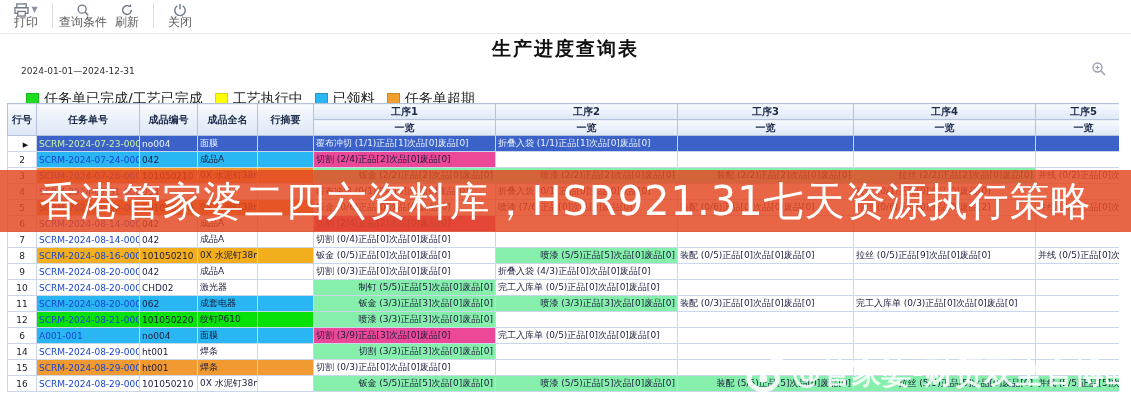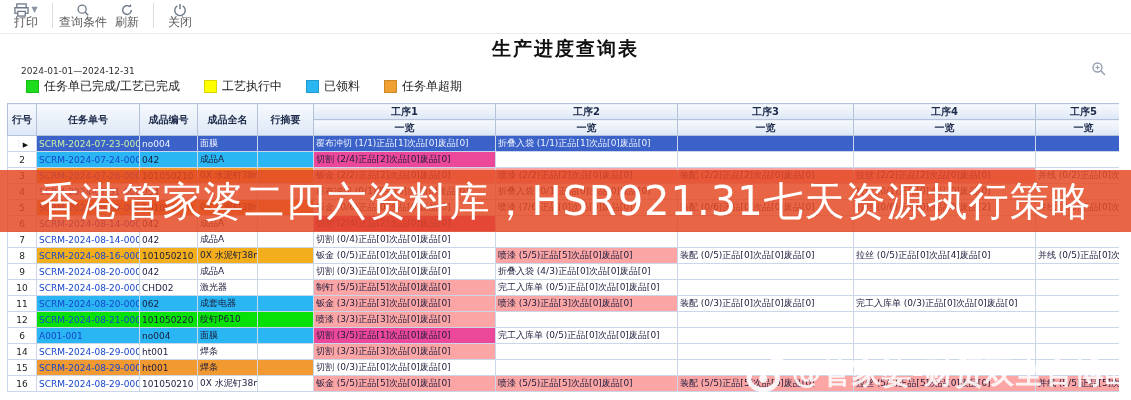--- a/index.html
+++ b/index.html
@@ -14,40 +14,40 @@
   .tb-item .lbl{font-size:12px;color:#5a5a5a;line-height:11px;}
   .tb-sep{width:1px;height:25px;background:#ddd;margin:1px 6px 0;}
   .caret{font-size:8px;color:#8a93a3;}
 
   
   .title{position:absolute;top:36px;left:0;right:0;text-align:center;
          font-family:"Liberation Serif","DejaVu Serif",serif;font-size:19px;font-weight:bold;
          color:#101010;letter-spacing:2px;}
   .daterange{position:absolute;top:66px;left:9px;font-size:9px;color:#303030;margin-left:12px;}
   .zoomicon{position:absolute;top:61px;right:24px;width:16px;height:16px;cursor:pointer;}
-  .legend{position:absolute;top:78px;left:26px;display:flex;gap:24px;font-size:12px;color:#222;}
+  .legend{position:absolute;top:90px;left:26px;display:flex;gap:12px;font-size:14px;color:#222;}
   .legend .li{display:flex;align-items:center;gap:5px;}
   .legend .sq{width:11px;height:11px;border:1px solid rgba(0,0,0,.15);}
 
   
   .tablewrap{position:absolute;top:103px;left:7px;right:12px;height:326px;overflow:hidden;}
   table{border-collapse:collapse;table-layout:fixed;width:1124px;}
   th{height:15px;background:linear-gradient(#f7fafd,#dde7f6);border:1px solid #b4c1da;
      font-size:10px;font-weight:bold;color:#1c2a4a;padding:0;white-space:nowrap;overflow:hidden;}
   td{height:15px;border:1px solid #ccd6ea;padding:0 2px;white-space:nowrap;overflow:hidden;
      font-size:9px;color:#1c1c3c;background:#fff;}
   td.num{text-align:center;color:#222;background:#fff !important;}
   td.task{color:#1846cc;}
   tr.sel td{background:#3b62c8;color:#eef2ff;}
   tr.sel td.task{color:#c8f0a8;}
   td.bg-cyan{background:#29b6f2;}
   td.bg-orange{background:#f09a31;}
   td.bg-gold{background:#f2ae1c;}
   td.bg-green{background:#07e107;}
-  td.p-g{background:#fca5a5;}
+  td.p-g{background:#86efac;text-align:right;}
   td.p-y{background:#ec4899;}
   .rowcaret{font-size:7px;color:#111;margin-left:1px;}
 
   
   .banner{position:absolute;top:170px;left:0;width:1131px;height:62px;z-index:5;
           background:rgba(228,72,35,.84);display:flex;align-items:center;justify-content:center;
           pointer-events:none;}
   .banner span{color:#fff;font-size:40px;font-weight:400;letter-spacing:1px;white-space:nowrap;}
   .watermark{position:absolute;right:2px;top:352px;z-index:6;display:flex;align-items:center;gap:1px;
              color:rgba(255,255,255,.85);font-size:30px;font-weight:bold;pointer-events:none;white-space:nowrap;}
@@ -251,21 +251,21 @@
           </tr>
           <tr>
             <td class="num">8</td>
             <td class="task bg-gold">SCRM-2024-08-16-00012</td>
             <td class="bg-gold">101050210</td>
             <td class="bg-gold">0X 水泥钉38mm(2000</td>
             <td class="bg-gold"></td>
             <td>钣金 (0/5)正品[0]次品[0]废品[0]</td>
             <td class="p-g">喷漆 (5/5)正品[5]次品[0]废品[0]</td>
             <td>装配 (0/5)正品[0]次品[0]废品[0]</td>
-            <td>拉丝 (0/5)正品[0]次品[4]废品[0]</td>
+            <td>拉丝 (0/5)正品[9]次品[0]废品[0]</td>
             <td>并线 (0/5)正品[0]次品[0]废品[0]</td>
           </tr>
           <tr>
             <td class="num">9</td>
             <td class="task">SCRM-2024-08-20-00013</td>
             <td>042</td>
             <td>成品A</td>
             <td></td>
             <td>切割 (0/3)正品[0]次品[0]废品[0]</td>
             <td>折叠入袋 (4/3)正品[0]次品[0]废品[0]</td>
@@ -308,21 +308,21 @@
             <td></td>
             <td></td>
             <td></td>
           </tr>
           <tr>
             <td class="num">6</td>
             <td class="task bg-cyan">A001-001</td>
             <td class="bg-cyan">no004</td>
             <td class="bg-cyan">面膜</td>
             <td class="bg-cyan"></td>
-            <td class="p-y">切割 (3/5)正品[1]次品[0]废品[0]</td>
+            <td class="p-y">切割 (3/9)正品[3]次品[0]废品[0]</td>
             <td>完工入库单 (0/5)正品[0]次品[0]废品[0]</td>
             <td></td>
             <td></td>
             <td></td>
           </tr>
           <tr>
             <td class="num">14</td>
             <td class="task">SCRM-2024-08-29-00020</td>
             <td>ht001</td>
             <td>焊条</td>

